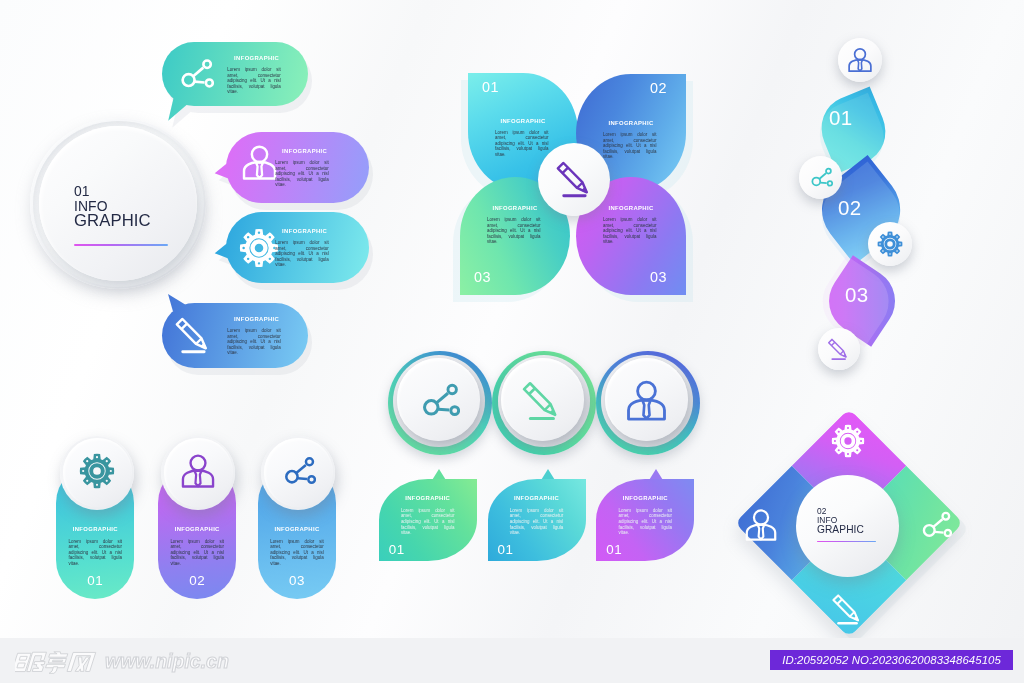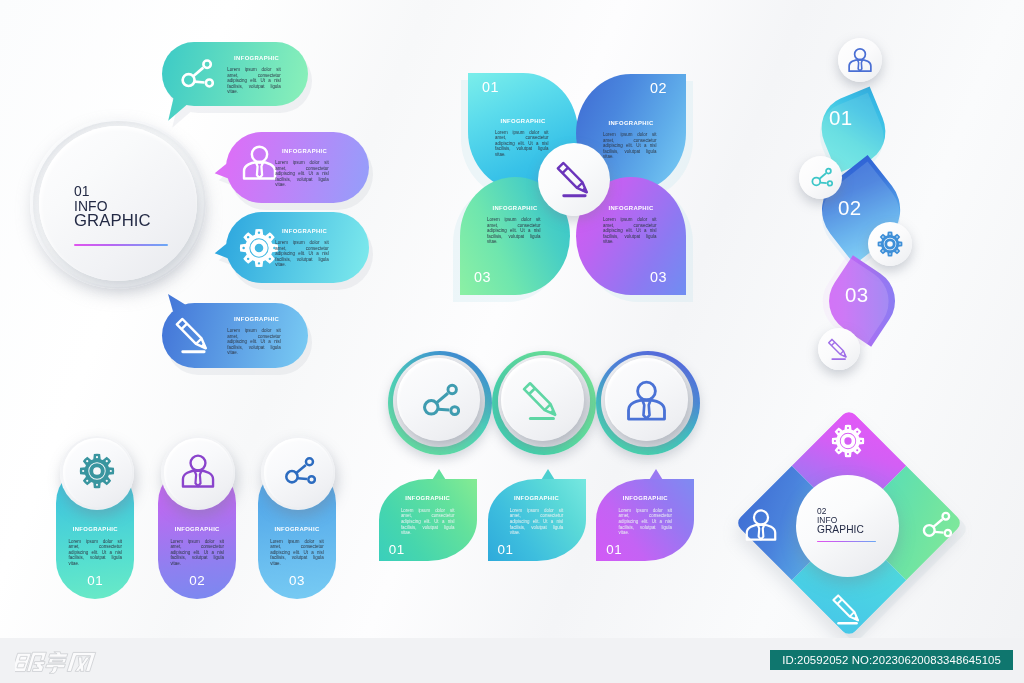--- a/index.html
+++ b/index.html
@@ -213,22 +213,22 @@
   .di3{left:831px;top:592px;width:34px;height:34px;}
   .di4{left:744px;top:508px;width:34px;height:34px;}
 
 
   
   .footer{position:absolute;left:0;bottom:0;width:1024px;height:45px;background:#f1f2f4;z-index:5;}
   .wm{position:absolute;left:15px;top:11px;display:flex;align-items:flex-start;gap:4px;}
   .wm .cnlogo{display:block;}
   .wm .url{font-size:19.5px;font-style:italic;font-weight:700;color:#fbfbfc;
      letter-spacing:0px;-webkit-text-stroke:1.1px #d2d4d8;line-height:25px;}
-  .idbox{position:absolute;right:11px;top:12px;background:#0f766e;color:#fcfcfd;
-     font-size:11.4px;padding:3.5px 12px 4.5px;letter-spacing:.1px;}
+  .idbox{position:absolute;right:11px;top:12px;background:#6d28d9;color:#fcfcfd;
+     font-size:11.4px;padding:3.5px 12px 4.5px;letter-spacing:.1px;font-style:italic;}
 
   .bubbles{position:absolute;left:0;top:0;}
   .bb{position:absolute;}
   .bb .ico{position:absolute;color:#fff;}
   .bb .ttl{position:absolute;color:#fff;font-size:5.9px;letter-spacing:.35px;
      font-weight:700;text-align:center;white-space:nowrap;}
   .bb .bd{position:absolute;color:#2e3846;font-size:4.45px;line-height:5.6px;
      text-align:justify;text-align-last:justify;}
 
   
@@ -582,17 +582,18 @@
 
           <path d="M36.4 2.2 h6.2 l0.55 1.9 h7.0 l-0.48 3.3 h-17.3 l0.48 -3.3 h7.0 Z"></path>
           <path d="M33.6 8.6 h16.0 l-0.62 4.3 h-16.0 Z M36.8 10.3 h9.6 l-0.2 1.3 h-9.6 Z"></path>
           <path d="M31.6 14.2 h18.0 l-0.48 3.3 h-18.0 Z"></path>
           <path d="M38.6 16.6 h4.0 l-0.62 4.3 -1.9 2.0 h-4.6 l2.5 -2.2 Z"></path>
 
           <path d="M55.0 2.8 h21.8 l-2.62 18.3 h-4.0 l2.18 -15.2 h-13.8 l-2.18 15.2 h-4.0 Z"></path>
           <path d="M60.8 7.2 h3.3 l1.5 6.0 2.8 -6.0 h3.3 l-4.4 8.6 1.3 5.2 h-3.3 l-0.55 -2.4 -1.2 2.4 h-3.4 l2.9 -5.4 Z"></path>
         </g>
       </svg>
+      <span class="url">www.nipic.cn</span>
     </div>
     <div class="idbox">ID:20592052 NO:20230620083348645105</div>
   </div>
 
 </div>
 
 </body></html>

